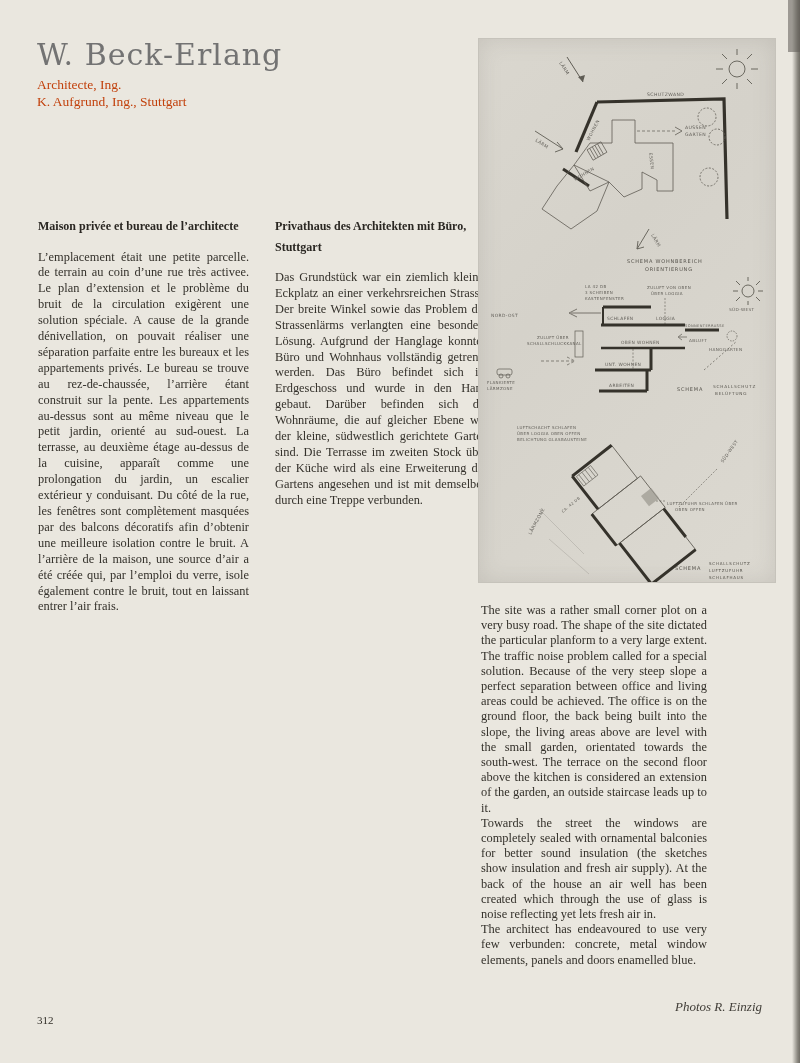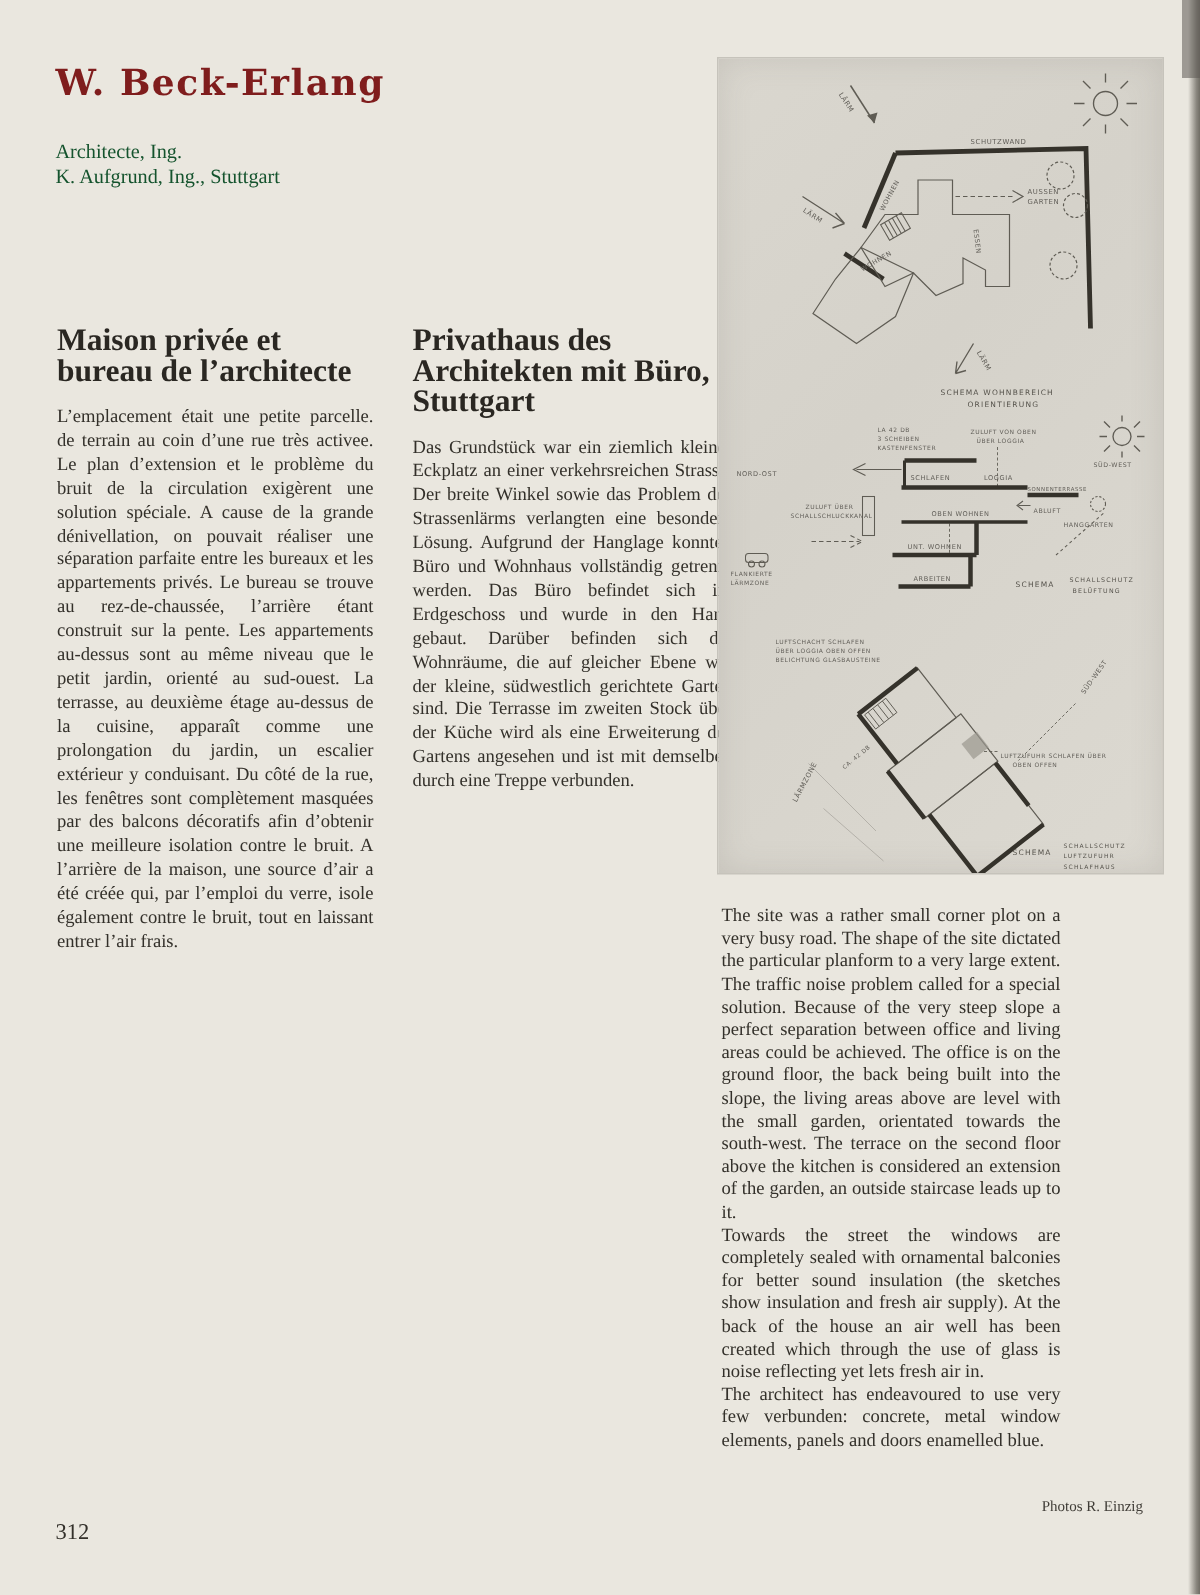--- a/index.html
+++ b/index.html
@@ -3,44 +3,44 @@
 <meta charset="utf-8">
 <style>
   html,body{margin:0;padding:0;}
   body{width:800px;height:1063px;position:relative;background:#eae7df;overflow:hidden;
        font-family:"Liberation Serif",serif;color:#2e2b26;}
   .page-edge{position:absolute;top:0;right:0;width:8px;height:100%;
        background:linear-gradient(to right,rgba(160,157,148,0),#8a877f 70%,#6f6c64);}
   .page-edge-corner{position:absolute;top:0;right:0;width:12px;height:52px;background:#5d5a53;opacity:.55;}
 
   .title-block{position:absolute;left:37px;top:38px;}
-  .page-title{font-family:"DejaVu Serif",serif;font-weight:700;font-size:24px;
-      letter-spacing:1px;color:#7f1d1d;line-height:34px;}
-  .subtitle{margin-top:20px;font-size:13.5px;line-height:17px;color:#14532d;}
+  .page-title{font-family:"DejaVu Serif",serif;font-weight:400;font-size:30px;
+      letter-spacing:1px;color:#737373;line-height:34px;}
+  .subtitle{margin-top:4px;font-size:13.5px;line-height:17px;color:#c2410c;}
 
   .col{position:absolute;text-align:justify;font-size:12.4px;line-height:15.9px;color:#33302a;}
-  .col h2{font-size:21px;line-height:20.5px;margin:0 0 13px 0;font-weight:700;color:#2a2722;
+  .col h2{font-size:12px;line-height:20.5px;margin:0 0 13px 0;font-weight:700;color:#2a2722;
       text-align:left;}
   .col p{margin:0;}
   .col-fr{left:38px;top:216px;width:211px;}
   .col-de{left:275px;top:216px;width:213px;}
   .col-en{left:481px;top:603px;width:226px;line-height:15.2px;}
 
   .sketch-panel{position:absolute;left:478px;top:38px;width:296px;height:543px;
       background:linear-gradient(135deg,#dad7cf 0%,#d5d2ca 40%,#dcd9d1 100%);
       border:1px solid #c6c3bb;box-shadow:inset 0 0 22px rgba(110,107,99,.18);}
   .sketch-panel svg{display:block;}
   .pencil{stroke:#5f5c54;fill:none;}
   .wall{stroke:#35322b;fill:none;}
   .skt{font-family:"DejaVu Sans",sans-serif;fill:#63605a;letter-spacing:.4px;}
   .skt-cap{font-family:"DejaVu Sans",sans-serif;fill:#56534c;letter-spacing:.8px;}
 
-  .page-number{position:absolute;left:37px;top:1014px;font-size:15px;color:#33302a;}
+  .page-number{position:absolute;left:37px;top:1014px;font-size:11px;color:#33302a;}
   .photo-credit{position:absolute;left:622px;top:999px;width:140px;text-align:right;
-      font-size:10px;color:#403d37;}
+      font-size:13px;color:#403d37;font-style:italic;}
 </style>
 </head>
 <body>
 
 <div class="page-edge"></div>
 <div class="page-edge-corner"></div>
 
 <div class="title-block">
   <div class="page-title">W. Beck-Erlang</div>
   <div class="subtitle">

